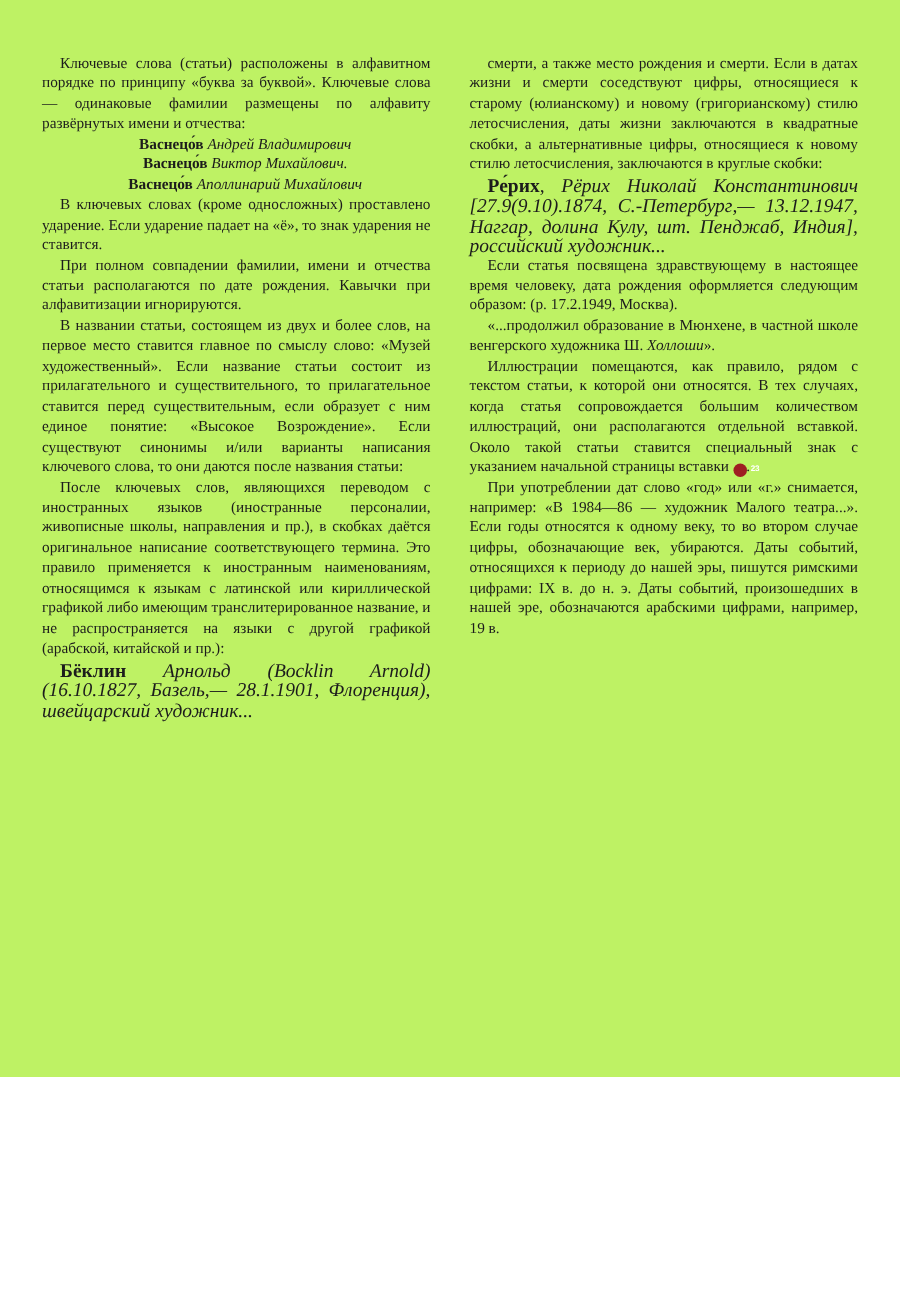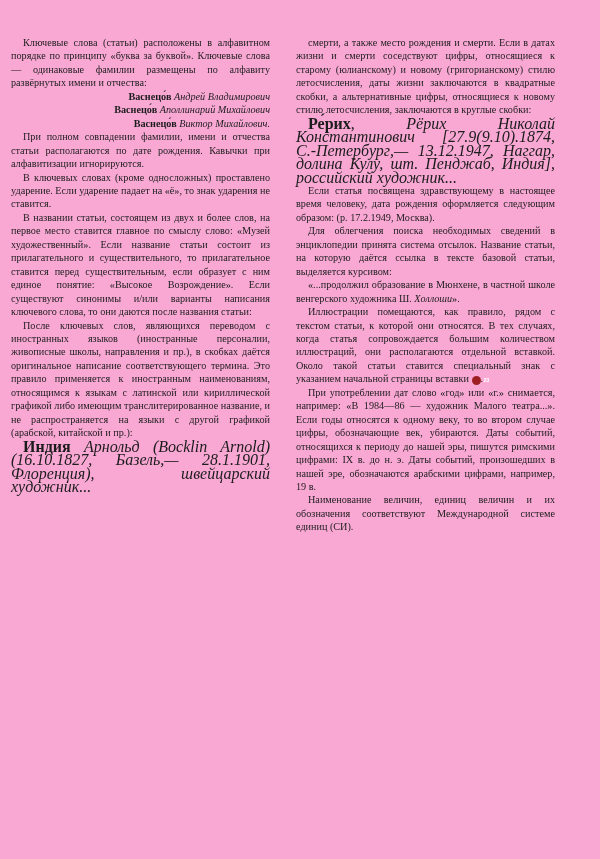--- a/index.html
+++ b/index.html
@@ -10,24 +10,24 @@
   body {
     width: 600px;
     height: 859px;
     font-family: "Liberation Serif", "DejaVu Serif", serif;
     color: #1a1a1a;
     overflow: hidden;
   }
   .page {
     position: relative;
     width: 600px;
-    height: 859px;
-    background: #f9a8d4;
+    height: 718px;
+    background: #bef264;
     box-sizing: border-box;
-    padding: 36px 28px 0 11px;
+    padding: 36px 28px 0 28px;
   }
   .columns {
     display: flex;
     flex-direction: row;
     align-items: flex-start;
     gap: 26px;
   }
   .col {
     width: 259px;
     flex: 0 0 259px;
@@ -38,28 +38,28 @@
     text-justify: inter-word;
     font-size: 10.2px;
     line-height: 13.45px;
     text-indent: 12px;
     color: #1c1c1c;
     hyphens: manual;
   }
   p.entry {
     margin: 0;
     text-align: justify;
-    font-size: 16px;
+    font-size: 13px;
     line-height: 13.45px;
     text-indent: 12px;
     color: #1c1c1c;
   }
   p.namelist {
     margin: 0;
-    text-align: right;
+    text-align: center;
     font-size: 10.2px;
     line-height: 13.45px;
     text-indent: 12px;
     color: #1c1c1c;
   }
   .b { font-weight: bold; }
   .i { font-style: italic; }
   .badge {
     display: inline-block;
     width: 9px;
@@ -77,32 +77,30 @@
   }
 </style>
 </head>
 <body>
 
 <div class="page">
   <div class="columns">
     <div class="col" id="left-col">
         <p class="para"><span>Ключевые слова (статьи) расположены в алфавитном порядке по принципу «буква за буквой». Ключевые слова — одинаковые фамилии размещены по алфавиту развёрнутых имени и отчества:</span></p>
         <p class="namelist"><span class="b">Васнецо́в </span><span class="i">Андрей Владимирович</span></p>
+        <p class="namelist"><span class="b">Васнецо́в </span><span class="i">Виктор Михайлович.</span></p>
         <p class="namelist"><span class="b">Васнецо́в </span><span class="i">Аполлинарий Михайлович</span></p>
-        <p class="namelist"><span class="b">Васнецо́в </span><span class="i">Виктор Михайлович.</span></p>
+        <p class="para"><span>В ключевых словах (кроме односложных) проставлено ударение. Если ударение падает на «ё», то знак ударения не ставится.</span></p>
         <p class="para"><span>При полном совпадении фамилии, имени и отчества статьи располагаются по дате рождения. Кавычки при алфавитизации игнорируются.</span></p>
-        <p class="para"><span>В ключевых словах (кроме односложных) проставлено ударение. Если ударение падает на «ё», то знак ударения не ставится.</span></p>
         <p class="para"><span>В названии статьи, состоящем из двух и более слов, на первое место ставится главное по смыслу слово: «Музей художественный». Если название статьи состоит из прилагательного и существительного, то прилагательное ставится перед существительным, если образует с ним единое понятие: «Высокое Возрождение». Если существуют синонимы и/или варианты написания ключевого слова, то они даются после названия статьи:</span></p>
         <p class="para"><span>После ключевых слов, являющихся переводом с иностранных языков (иностранные персоналии, живописные школы, направления и пр.), в скобках даётся оригинальное написание соответствующего термина. Это правило применяется к иностранным наименованиям, относящимся к языкам с латинской или кириллической графикой либо имеющим транслитерированное название, и не распространяется на языки с другой графикой (арабской, китайской и пр.):</span></p>
-        <p class="entry"><span class="b">Индия </span><span class="i">Арнольд (Bocklin Arnold) (16.10.1827, Базель,— 28.1.1901, Флоренция), швейцарский художник...</span></p>
+        <p class="entry"><span class="b">Бёклин </span><span class="i">Арнольд (Bocklin Arnold) (16.10.1827, Базель,— 28.1.1901, Флоренция), швейцарский художник...</span></p>
       </div>
     <div class="col" id="right-col">
         <p class="para"><span>смерти, а также место рождения и смерти. Если в датах жизни и смерти соседствуют цифры, относящиеся к старому (юлианскому) и новому (григорианскому) стилю летосчисления, даты жизни заключаются в квадратные скобки, а альтернативные цифры, относящиеся к новому стилю летосчисления, заключаются в круглые скобки:</span></p>
         <p class="entry"><span class="b">Ре́рих</span><span>, </span><span class="i">Рёрих Николай Константинович [27.9(9.10).1874, С.-Петербург,— 13.12.1947, Наггар, долина Кулу, шт. Пенджаб, Индия], российский художник...</span></p>
         <p class="para"><span>Если статья посвящена здравствующему в настоящее время человеку, дата рождения оформляется следующим образом: (р. 17.2.1949, Москва).</span></p>
-        <p class="para"><span>Для облегчения поиска необходимых сведений в энциклопедии принята система отсылок. Название статьи, на которую даётся ссылка в тексте базовой статьи, выделяется курсивом:</span></p>
         <p class="para"><span>«...продолжил образование в Мюнхене, в частной школе венгерского художника Ш. </span><span class="i">Холлоши</span><span>».</span></p>
         <p class="para"><span>Иллюстрации помещаются, как правило, рядом с текстом статьи, к которой они относятся. В тех случаях, когда статья сопровождается большим количеством иллюстраций, они располагаются отдельной вставкой. Около такой статьи ставится специальный знак с указанием начальной страницы вставки </span><span class="badge">23</span><span>.</span></p>
         <p class="para"><span>При употреблении дат слово «год» или «г.» снимается, например: «В 1984—86 — художник Малого театра...». Если годы относятся к одному веку, то во втором случае цифры, обозначающие век, убираются. Даты событий, относящихся к периоду до нашей эры, пишутся римскими цифрами: IX в. до н. э. Даты событий, произошедших в нашей эре, обозначаются арабскими цифрами, например, 19 в.</span></p>
-        <p class="para"><span>Наименование величин, единиц величин и их обозначения соответствуют Международной системе единиц (СИ).</span></p>
       </div>
   </div>
 </div>
 
 </body></html>

